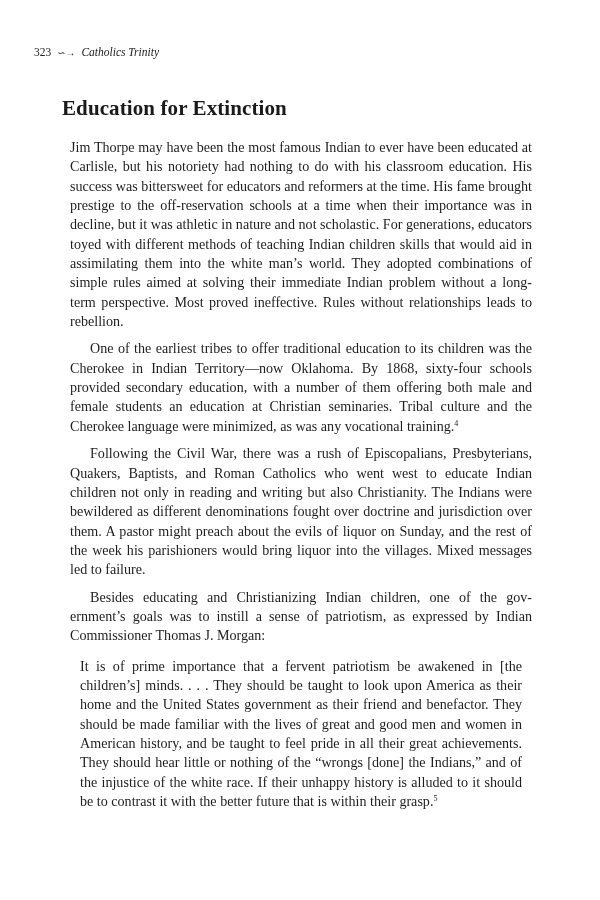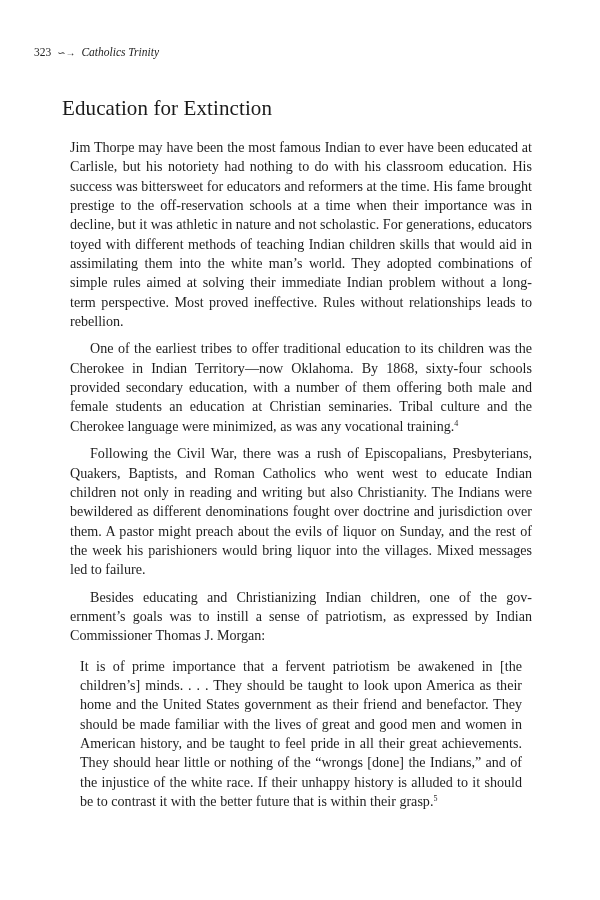--- a/index.html
+++ b/index.html
@@ -7,21 +7,21 @@
     width: 600px; height: 900px; background: #ffffff; position: relative; overflow: hidden;
     font-family: "Liberation Serif", "DejaVu Serif", serif; color: #1e1e1e;
   }
   .running-head {
     position: absolute; left: 34px; top: 46px; font-size: 11.5px; color: #222;
     white-space: nowrap;
   }
   .running-head .orn { font-size: 10px; margin: 0 3px; }
   .running-head .title { font-style: italic; }
   .chapter-heading {
-    position: absolute; left: 62px; top: 96px; margin: 0; font-size: 21px; font-weight: normal;
+    position: absolute; left: 62px; top: 96px; margin: 0; font-size: 21px; font-weight: bold;
     color: #1a1a1a; letter-spacing: 0.1px;
   }
   .body-text {
     position: absolute; left: 62px; top: 130px; width: 478px;
     font-size: 14.1px; line-height: 19.35px; text-align: justify; hyphens: manual;
   }
   .body-text p { margin: 8px; }
   .body-text p.indent { text-indent: 20px; }
   .body-text p + p { margin-top: 0; }
   sup { font-size: 8px; line-height: 0; vertical-align: 5px; }

